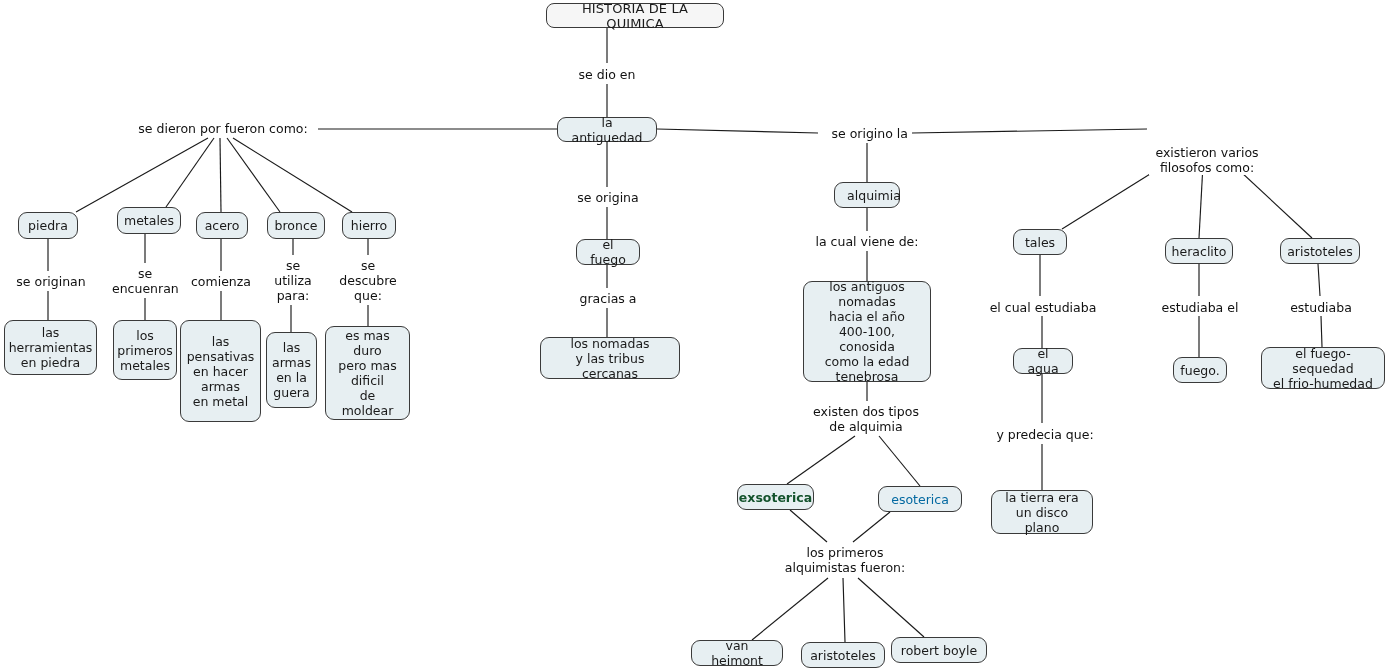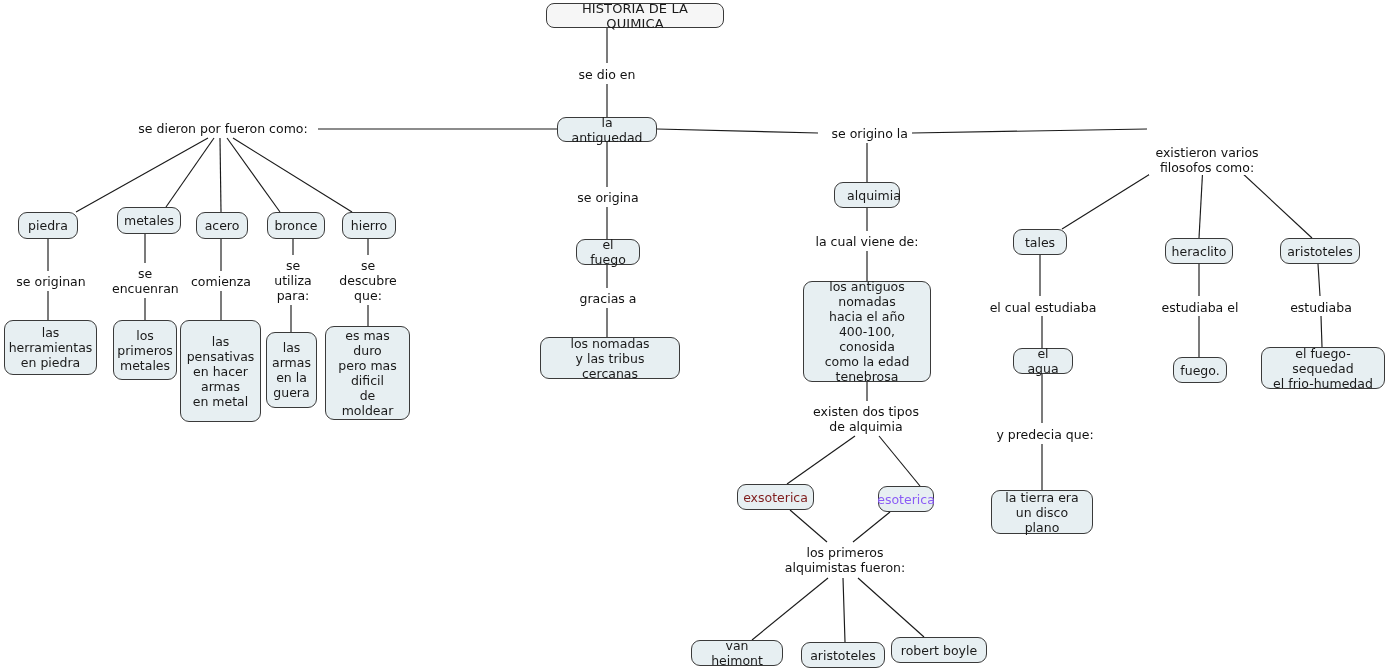--- a/index.html
+++ b/index.html
@@ -147,22 +147,22 @@
       <div class="node" style="left: 576px; top: 239px; width: 64px; height: 26px; background: rgb(231, 239, 242); border-color: rgb(58, 58, 58); color: rgb(26, 26, 26);">el fuego</div>
       <div class="node" style="left: 540px; top: 337px; width: 140px; height: 42px; background: rgb(231, 239, 242); border-color: rgb(58, 58, 58); color: rgb(26, 26, 26);">los nomadas
 y las tribus cercanas</div>
       <div class="node" style="left: 834px; top: 182px; width: 66px; height: 26px; background: rgb(231, 239, 242); border-color: rgb(58, 58, 58); color: rgb(26, 26, 26); padding-left: 20px;">alquimia</div>
       <div class="node" style="left: 803px; top: 281px; width: 128px; height: 101px; background: rgb(231, 239, 242); border-color: rgb(58, 58, 58); color: rgb(26, 26, 26);">los antiguos
 nomadas
 hacia el año
 400-100, conosida
 como la edad
 tenebrosa</div>
-      <div class="node" style="left: 737px; top: 484px; width: 77px; height: 26px; background: rgb(231, 239, 242); border-color: rgb(58, 58, 58); color: #7f1d1d;">exsoterica</div>
-      <div class="node" style="left: 878px; top: 486px; width: 56px; height: 26px; background: rgb(231, 239, 242); border-color: rgb(58, 58, 58); color: #8b5cf6;">esoterica</div>
+      <div class="node" style="left: 737px; top: 484px; width: 77px; height: 26px; background: rgb(231, 239, 242); border-color: rgb(58, 58, 58); color: #14532d; font-weight: bold;">exsoterica</div>
+      <div class="node" style="left: 878px; top: 486px; width: 84px; height: 26px; background: rgb(231, 239, 242); border-color: rgb(58, 58, 58); color: #0369a1;">esoterica</div>
       <div class="node" style="left: 691px; top: 640px; width: 92px; height: 26px; background: rgb(231, 239, 242); border-color: rgb(58, 58, 58); color: rgb(26, 26, 26);">van heimont</div>
       <div class="node" style="left: 801px; top: 642px; width: 84px; height: 26px; background: rgb(231, 239, 242); border-color: rgb(58, 58, 58); color: rgb(26, 26, 26);">aristoteles</div>
       <div class="node" style="left: 891px; top: 637px; width: 96px; height: 26px; background: rgb(231, 239, 242); border-color: rgb(58, 58, 58); color: rgb(26, 26, 26);">robert boyle</div>
       <div class="node" style="left: 1013px; top: 229px; width: 54px; height: 26px; background: rgb(231, 239, 242); border-color: rgb(58, 58, 58); color: rgb(26, 26, 26);">tales</div>
       <div class="node" style="left: 1165px; top: 238px; width: 68px; height: 26px; background: rgb(231, 239, 242); border-color: rgb(58, 58, 58); color: rgb(26, 26, 26);">heraclito</div>
       <div class="node" style="left: 1280px; top: 238px; width: 80px; height: 26px; background: rgb(231, 239, 242); border-color: rgb(58, 58, 58); color: rgb(26, 26, 26);">aristoteles</div>
       <div class="node" style="left: 1013px; top: 348px; width: 60px; height: 26px; background: rgb(231, 239, 242); border-color: rgb(58, 58, 58); color: rgb(26, 26, 26);">el agua</div>
       <div class="node" style="left: 1173px; top: 357px; width: 54px; height: 26px; background: rgb(231, 239, 242); border-color: rgb(58, 58, 58); color: rgb(26, 26, 26);">fuego.</div>
       <div class="node" style="left: 1261px; top: 347px; width: 124px; height: 42px; background: rgb(231, 239, 242); border-color: rgb(58, 58, 58); color: rgb(26, 26, 26);">el fuego-sequedad
 el frio-humedad</div>

